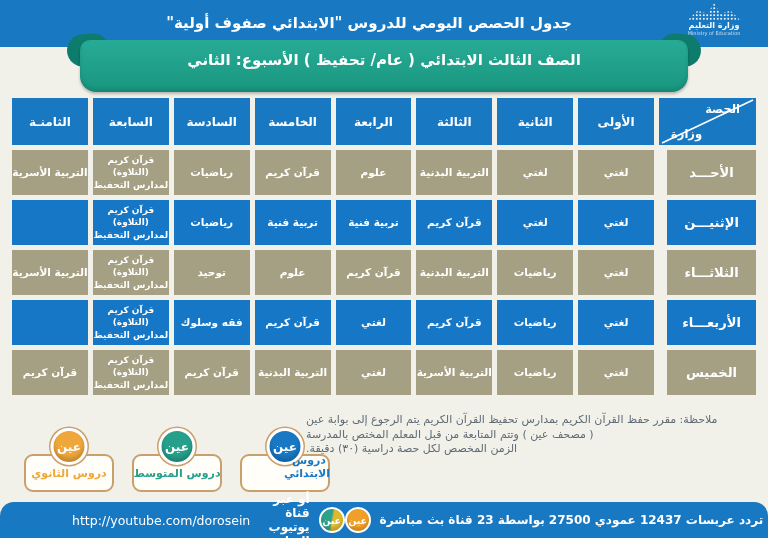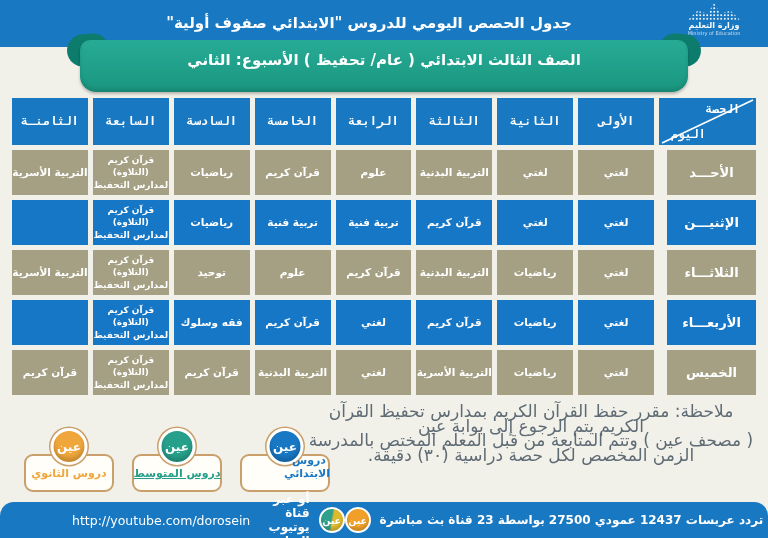--- a/index.html
+++ b/index.html
@@ -48,35 +48,35 @@
     position:absolute;top:98px;left:12px;right:12px;height:297px;
     display:grid;direction:rtl;
     grid-template-columns:97px repeat(8,1fr);
     grid-template-rows:47px repeat(5,45px);
     gap:5px;
   }
   .cell{
     display:flex;align-items:center;justify-content:center;
     color:#fff;font-weight:bold;text-align:center;direction:rtl;overflow:hidden;
   }
-  .cell.head{background:var(--blue);font-size:12px;font-family:Liberation Mono, monospace;}
+  .cell.head{background:var(--blue);font-size:12px;}
   .cell.khaki{background:var(--khaki);}
   .cell.blue{background:var(--cell-blue);}
   .cell.day{font-size:13px;margin-left:8px;}
   .cell.sub{font-size:10.5px;line-height:1.2;}
   .cell.tiny{font-size:9px;white-space:pre-line;line-height:1.35;}
   .corner{position:relative;}
   .corner svg{position:absolute;inset:0;width:100%;height:100%;}
   .c-top{position:absolute;top:4px;right:16px;font-size:11.5px;}
   .c-bottom{position:absolute;bottom:4px;left:12px;font-size:11.5px;}
   
   .note{
-    position:absolute;top:404px;right:12px;width:450px;
-    direction:rtl;text-align:center;
-    color:var(--note-text);font-size:17px;line-height:14.5px;
+    position:absolute;top:413px;right:12px;width:450px;
+    direction:rtl;text-align:left;
+    color:var(--note-text);font-size:11px;line-height:14.5px;
   }
   
   .badges{position:absolute;left:24px;top:428px;display:flex;direction:rtl;gap:18px;}
   .badge{position:relative;width:90px;height:64px;}
   .badge-rect{
     position:absolute;bottom:0;left:0;right:0;height:38px;
     border:2px solid var(--tan);border-radius:9px;background:#fffef8;
   }
   .badge-label{
     position:absolute;bottom:12px;left:0;width:100%;text-align:center;
@@ -126,21 +126,21 @@
   <div class="ribbon-curl right"></div>
   <div class="ribbon">الصف الثالث الابتدائي ( عام/ تحفيظ ) الأسبوع: الثاني</div>
 </div>
 
 <div class="table" id="schedule-table">
     <div class="cell head corner">
       <svg viewBox="0 0 97 47" preserveAspectRatio="none">
         <line x1="3" y1="45" x2="94" y2="2" stroke="#ffffff" stroke-width="1.6"></line>
       </svg>
       <span class="c-top">الحصة</span>
-      <span class="c-bottom">اليوم</span>
+      <span class="c-bottom">وزارة</span>
     </div>
     <div class="cell head">الأولى</div>
     <div class="cell head">الثانية</div>
     <div class="cell head">الثالثة</div>
     <div class="cell head">الرابعة</div>
     <div class="cell head">الخامسة</div>
     <div class="cell head">السادسة</div>
     <div class="cell head">السابعة</div>
     <div class="cell head">الثامنـة</div>
     <div class="cell day khaki">الأحـــد</div>
@@ -203,21 +203,21 @@
 
 <div class="badges" id="badges">
     <div class="badge">
       <div class="badge-rect"></div>
       <div class="badge-circle" style="background: rgb(24, 120, 196);">عين</div>
       <div class="badge-label" style="color: rgb(24, 120, 196); padding-left: 48px;">دروس الابتدائي</div>
     </div>
     <div class="badge">
       <div class="badge-rect"></div>
       <div class="badge-circle" style="background: rgb(39, 160, 139);">عين</div>
-      <div class="badge-label" style="color: rgb(39, 160, 139); text-decoration: underline;">دروس المتوسط</div>
+      <div class="badge-label" style="color: rgb(39, 160, 139);">دروس المتوسط</div>
     </div>
     <div class="badge">
       <div class="badge-rect"></div>
       <div class="badge-circle" style="background: rgb(239, 167, 60);">عين</div>
       <div class="badge-label" style="color: rgb(239, 167, 60);">دروس الثانوي</div>
     </div>
   </div>
 
 <footer class="footer">
   <div class="foot-left">

